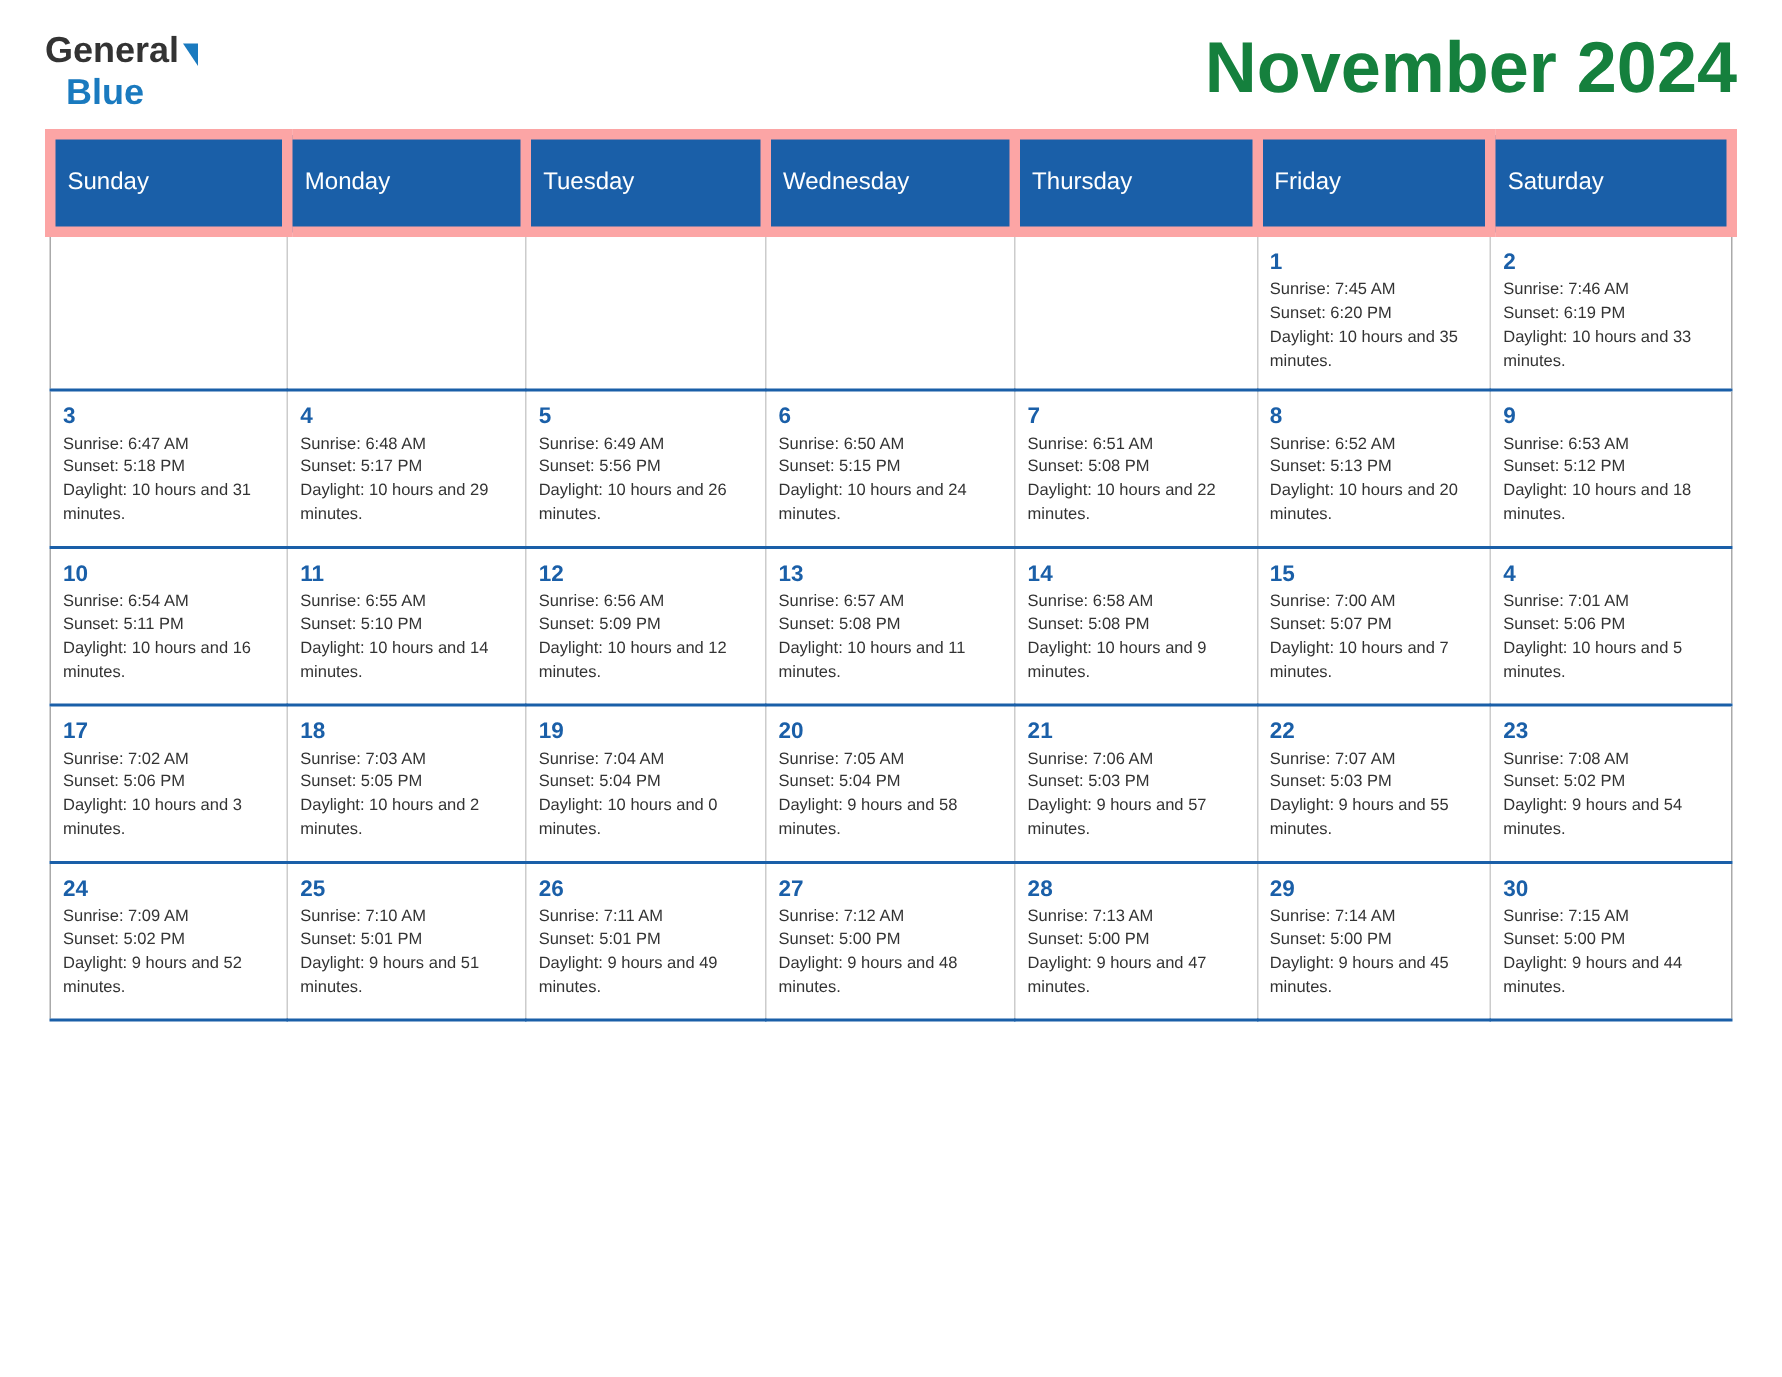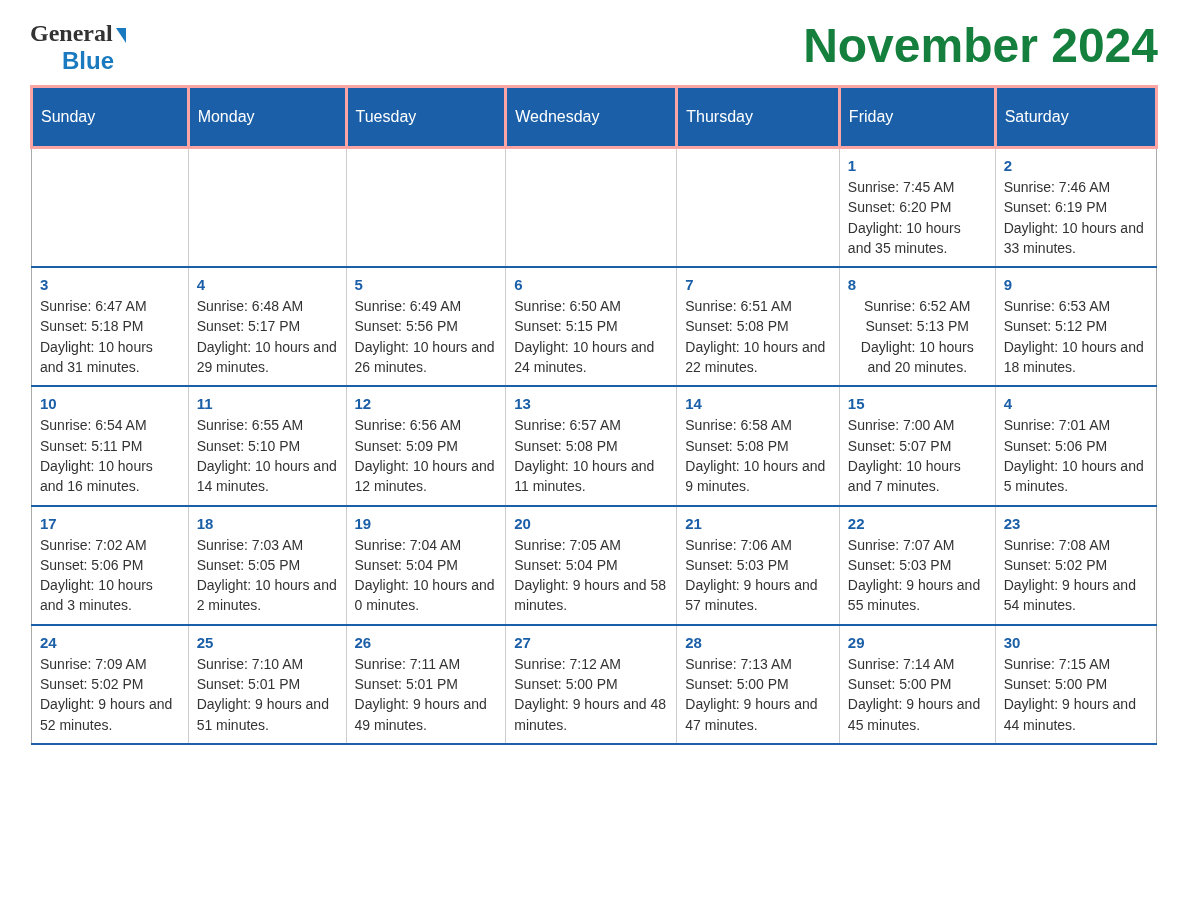--- a/index.html
+++ b/index.html
@@ -16,21 +16,20 @@
       margin-bottom: 10px;
     }
     .logo {
       display: flex;
       flex-direction: column;
       align-items: flex-start;
     }
     .logo-line1 {
       display: flex;
       align-items: center;
-      font-family: Liberation Serif, serif;
     }
     .logo-line2 {
       display: flex;
       align-items: center;
     }
     .title-block {
       text-align: right;
     }
     .title-block h1 {
       font-size: 48px;
@@ -48,21 +47,21 @@
       border-collapse: collapse;
       margin-top: 10px;
     }
     thead tr th {
       background-color: #1a5fa8;
       color: #fff;
       padding: 20px 8px;
       font-size: 16px;
       font-weight: normal;
       text-align: left;
-      border: 3px solid #fca5a5;
+      border: 7px solid #fca5a5;
     }
     tbody tr {
       border-bottom: 2px solid #1a5fa8;
     }
     tbody td {
       vertical-align: top;
       padding: 8px 8px;
       font-size: 13px;
       color: #222;
       border-left: 1px solid #ccc;
@@ -77,39 +76,39 @@
       border-right: 1px solid #aaa;
     }
     .day-number {
       font-size: 15px;
       font-weight: bold;
       color: #1a5fa8;
       display: block;
       margin-bottom: 3px;
     }
     .day-info {
-      font-size: 14px;
+      font-size: 11px;
       color: #333;
       line-height: 1.45;
     }
     tbody tr:last-child {
       border-bottom: 2px solid #1a5fa8;
     }
   </style>
 </head>
 <body>
 
 <div class="header-row">
   <div class="logo">
     <div class="logo-line1">
       <span style="font-size:24px;font-weight:bold;color:#333;">General</span>
       <span style="display:inline-block;width:0;height:0;border-left:10px solid transparent;border-right:0;border-top:15px solid #1a7abf;margin-left:3px;margin-top:4px;"></span>
     </div>
     <div class="logo-line2">
-      <span style="font-size:24px;font-weight:bold;color:#1a7abf;margin-left:32px;">Blue</span>
+      <span style="font-size:24px;font-weight:bold;color:#1a7abf;margin-left:14px;">Blue</span>
     </div>
   </div>
   <div class="title-block">
     <h1>November 2024</h1>
   </div>
 </div>
 
 <table>
   <thead>
     <tr>
@@ -168,21 +167,21 @@
 Daylight: 10 hours and 24 minutes.</div>
         </td>
         <td>
           <span class="day-number">7</span>
           <div class="day-info" style="white-space: pre-line;">Sunrise: 6:51 AM
 Sunset: 5:08 PM
 Daylight: 10 hours and 22 minutes.</div>
         </td>
         <td>
           <span class="day-number">8</span>
-          <div class="day-info" style="white-space: pre-line; text-align: center;">Sunrise: 6:52 AM
+          <div class="day-info" style="white-space: pre-line;">Sunrise: 6:52 AM
 Sunset: 5:13 PM
 Daylight: 10 hours and 20 minutes.</div>
         </td>
         <td>
           <span class="day-number">9</span>
           <div class="day-info" style="white-space: pre-line;">Sunrise: 6:53 AM
 Sunset: 5:12 PM
 Daylight: 10 hours and 18 minutes.</div>
         </td>
       </tr>

